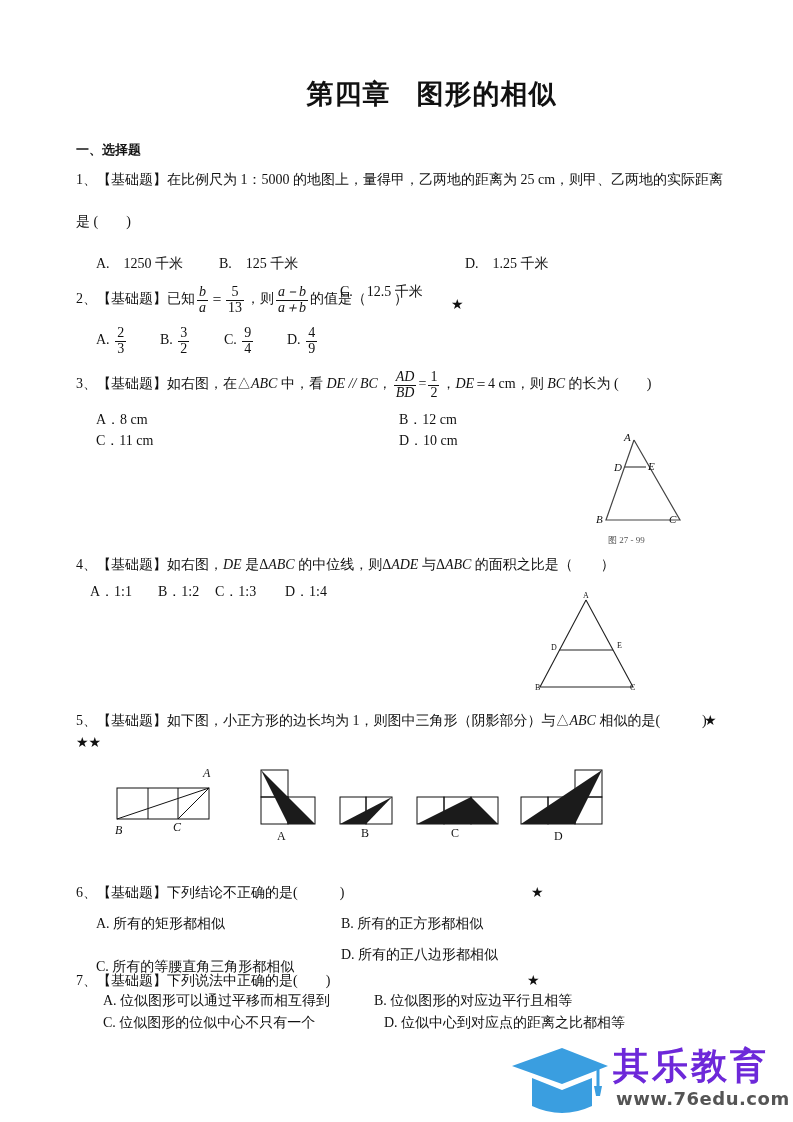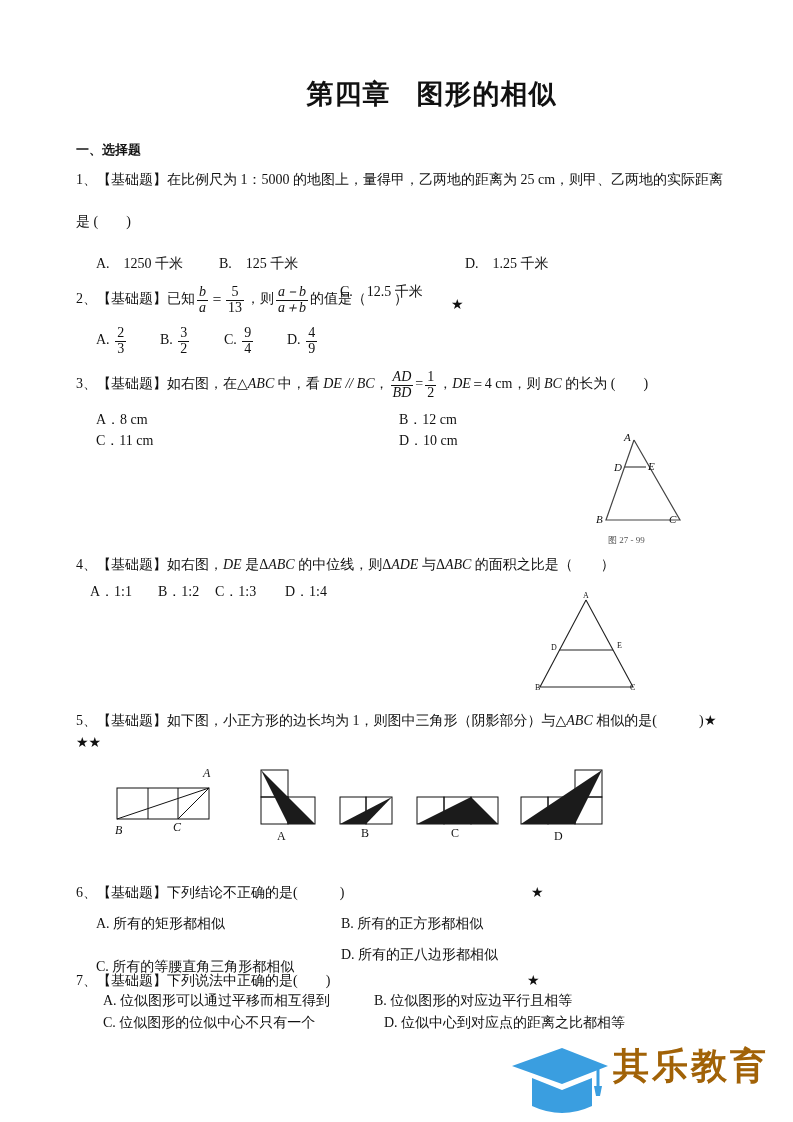--- a/index.html
+++ b/index.html
@@ -1,41 +1,41 @@
 <!DOCTYPE html>
 <html><head>
 <meta charset="utf-8">
 <style>
   html, body { margin: 0; padding: 0; background: #ffffff; }
   body {
     width: 793px; height: 1122px; position: relative; overflow: hidden;
     font-family: "Liberation Serif", "DejaVu Serif", serif;
     color: #111;
   }
-  .abs { position: absolute; white-space: nowrap; }
+  .abs { position: absolute; white-space: nowrap; font-family: Liberation Serif, serif; }
   .title {
     top: 76px; left: 0; width: 793px; text-align: center;
     font-family: "DejaVu Sans", "Liberation Sans", sans-serif;
     font-size: 27px; font-weight: bold; letter-spacing: 1px; margin-left: 35px;
   }
   .title .gap { display: inline-block; width: 26px; }
   .section { font-family: "DejaVu Sans", sans-serif; font-size: 13px; font-weight: bold; }
   .q { font-size: 14px; }
   .opt { font-size: 14px; }
   .star { font-family: "DejaVu Sans", sans-serif; font-size: 14px; }
   .frac { display: inline-block; vertical-align: middle; text-align: center; margin: 0 2px; line-height: 1.05; }
   .frac > span { display: block; padding: 0 2px; }
   .frac .num { border-bottom: 1px solid #111; }
   i, .it { font-style: italic; }
   .figure { position: absolute; }
   .logo { position: absolute; left: 510px; top: 1038px; width: 275px; height: 80px; }
   .logo-cn {
     position: absolute; left: 103px; top: 4px;
     font-family: "DejaVu Sans", sans-serif; font-weight: bold;
-    font-size: 36px; color: #a16207; letter-spacing: 3px;
+    font-size: 36px; color: #6d28d9; letter-spacing: 3px;
   }
   .logo-url {
     position: absolute; left: 106px; top: 50px;
     font-family: "DejaVu Sans", sans-serif; font-weight: bold;
     font-size: 18px; color: #555; letter-spacing: 0.5px;
   }
 </style>
 </head>
 <body>
 
@@ -171,13 +171,14 @@
 <div class="abs opt" style="left:374px; top:1014px;margin-left:10px;">D. 位似中心到对应点的距离之比都相等</div>
 
 <div class="logo">
   <svg style="position:absolute; left:0; top:6px;" width="100" height="74" viewBox="0 0 100 74">
     <polygon points="2,22 52,4 98,22 52,40" fill="#3a9ee0"></polygon>
     <path d="M22,34 L22,62 Q52,76 82,62 L82,34 L52,46 Z" fill="#3a9ee0"></path>
     <line x1="88" y1="24" x2="88" y2="42" stroke="#3a9ee0" stroke-width="3"></line>
     <polygon points="84,42 92,42 90,52 86,52" fill="#3a9ee0"></polygon>
   </svg>
   <div class="logo-cn">其乐教育</div>
+  <div class="logo-url">www.76edu.com</div>
 </div>
 
 </body></html>

